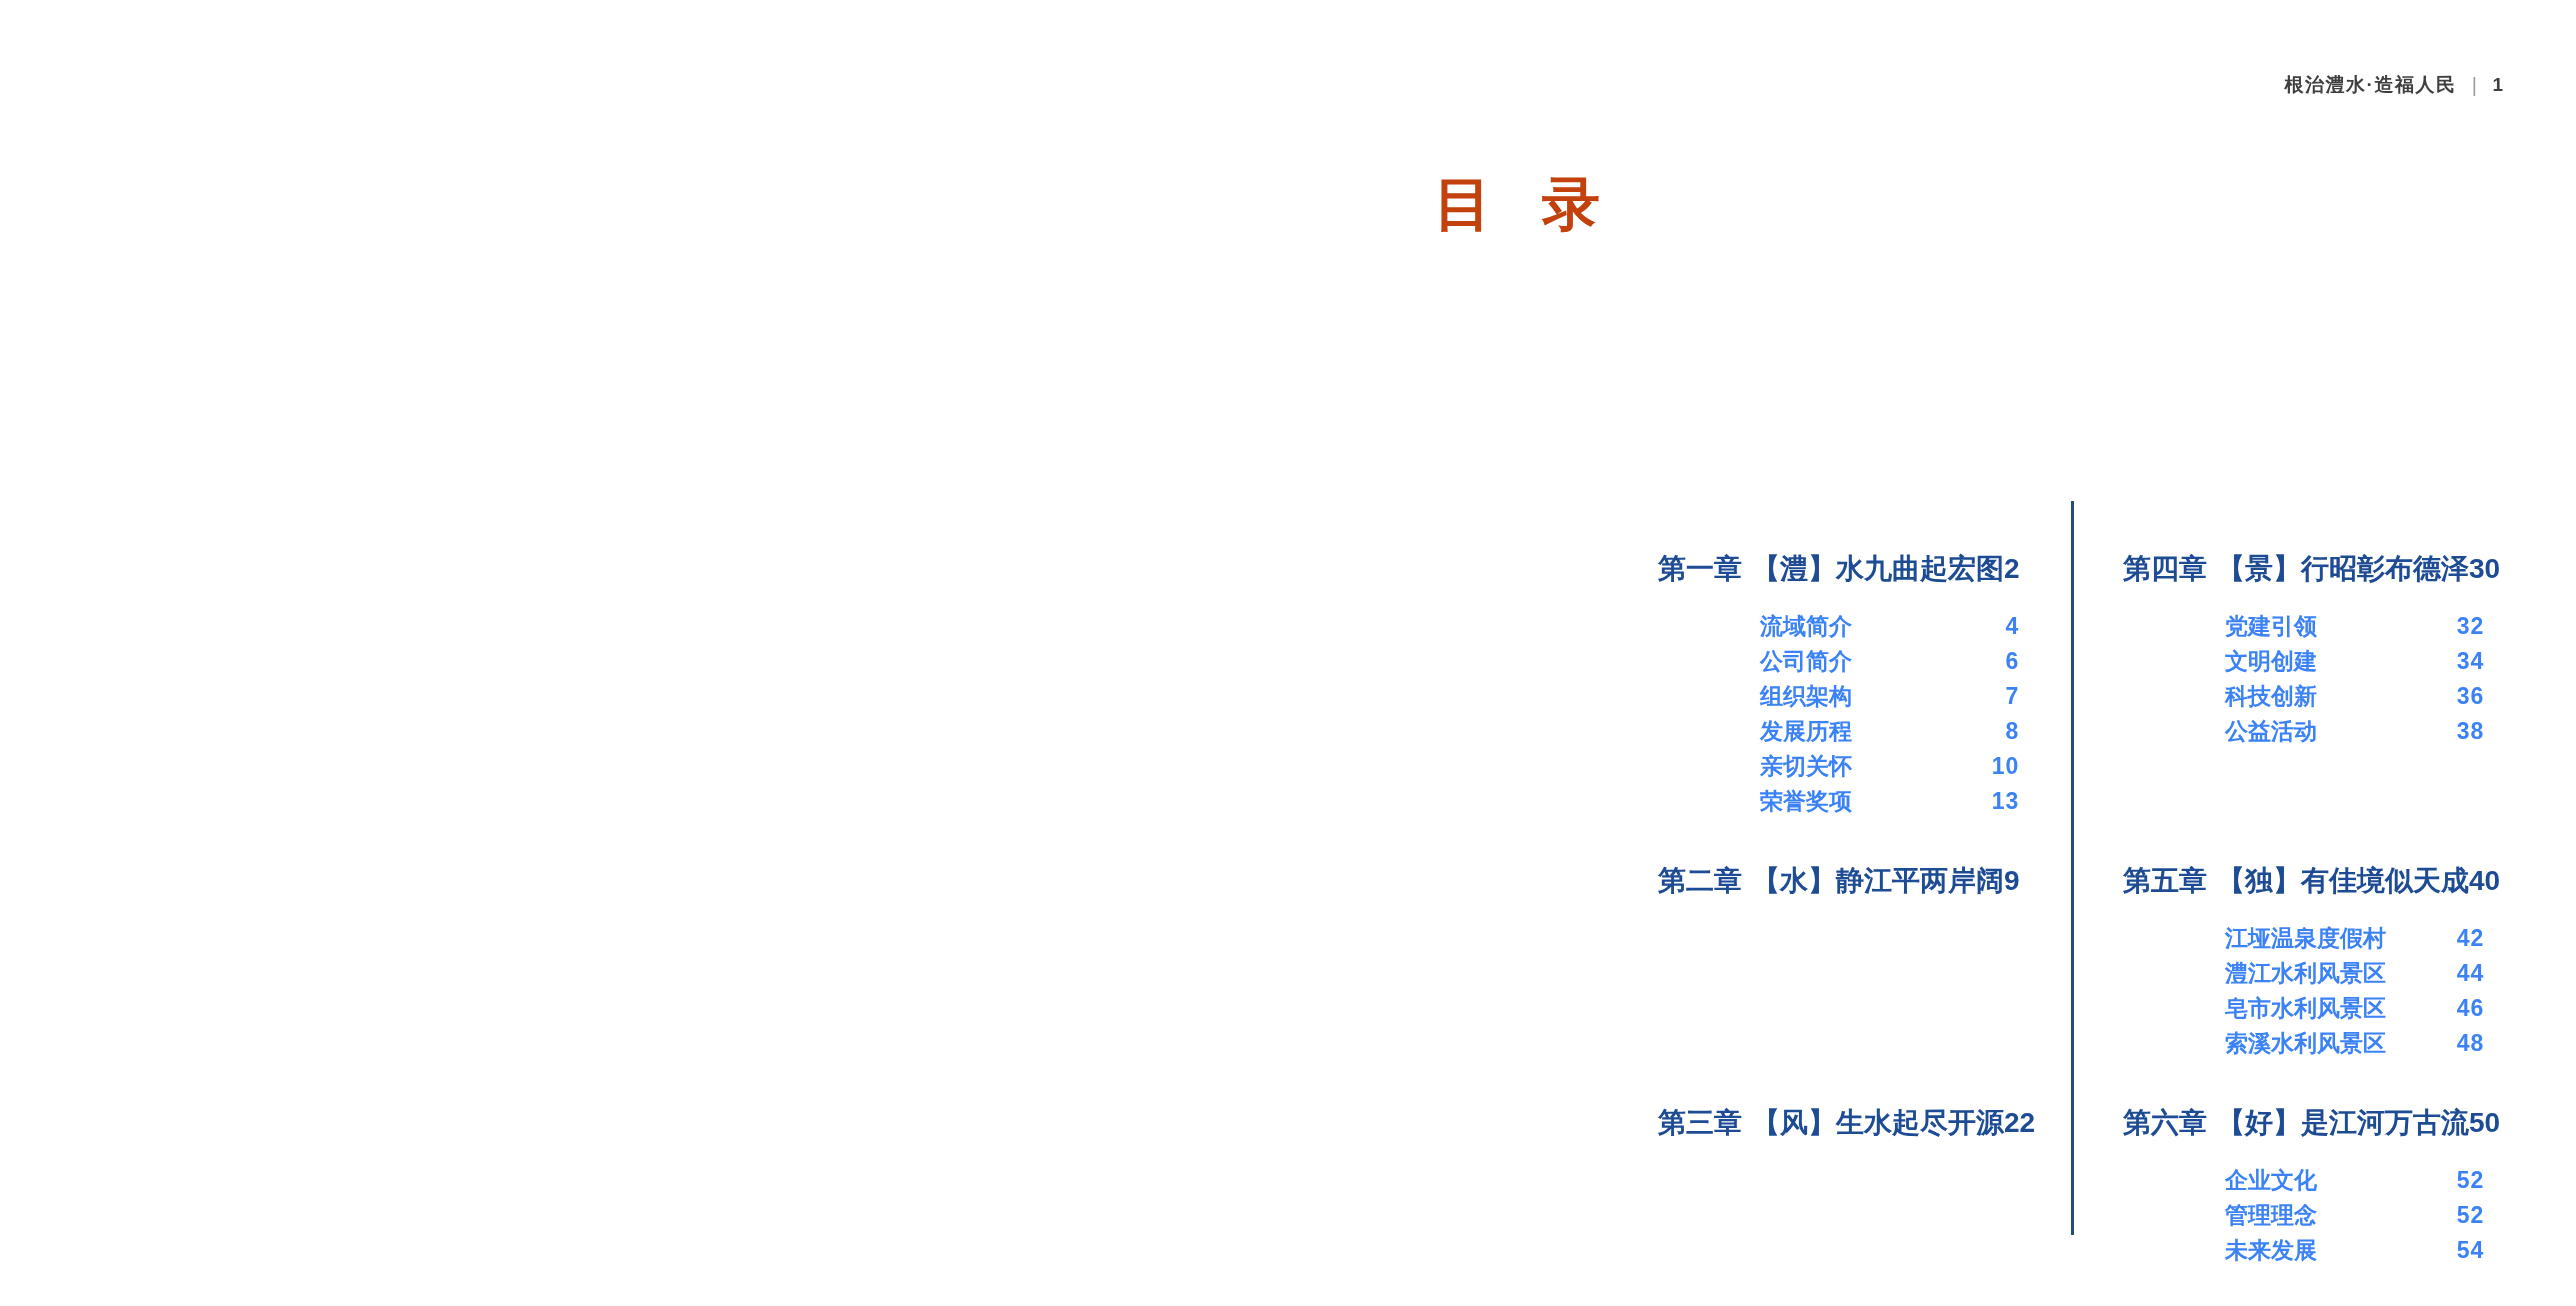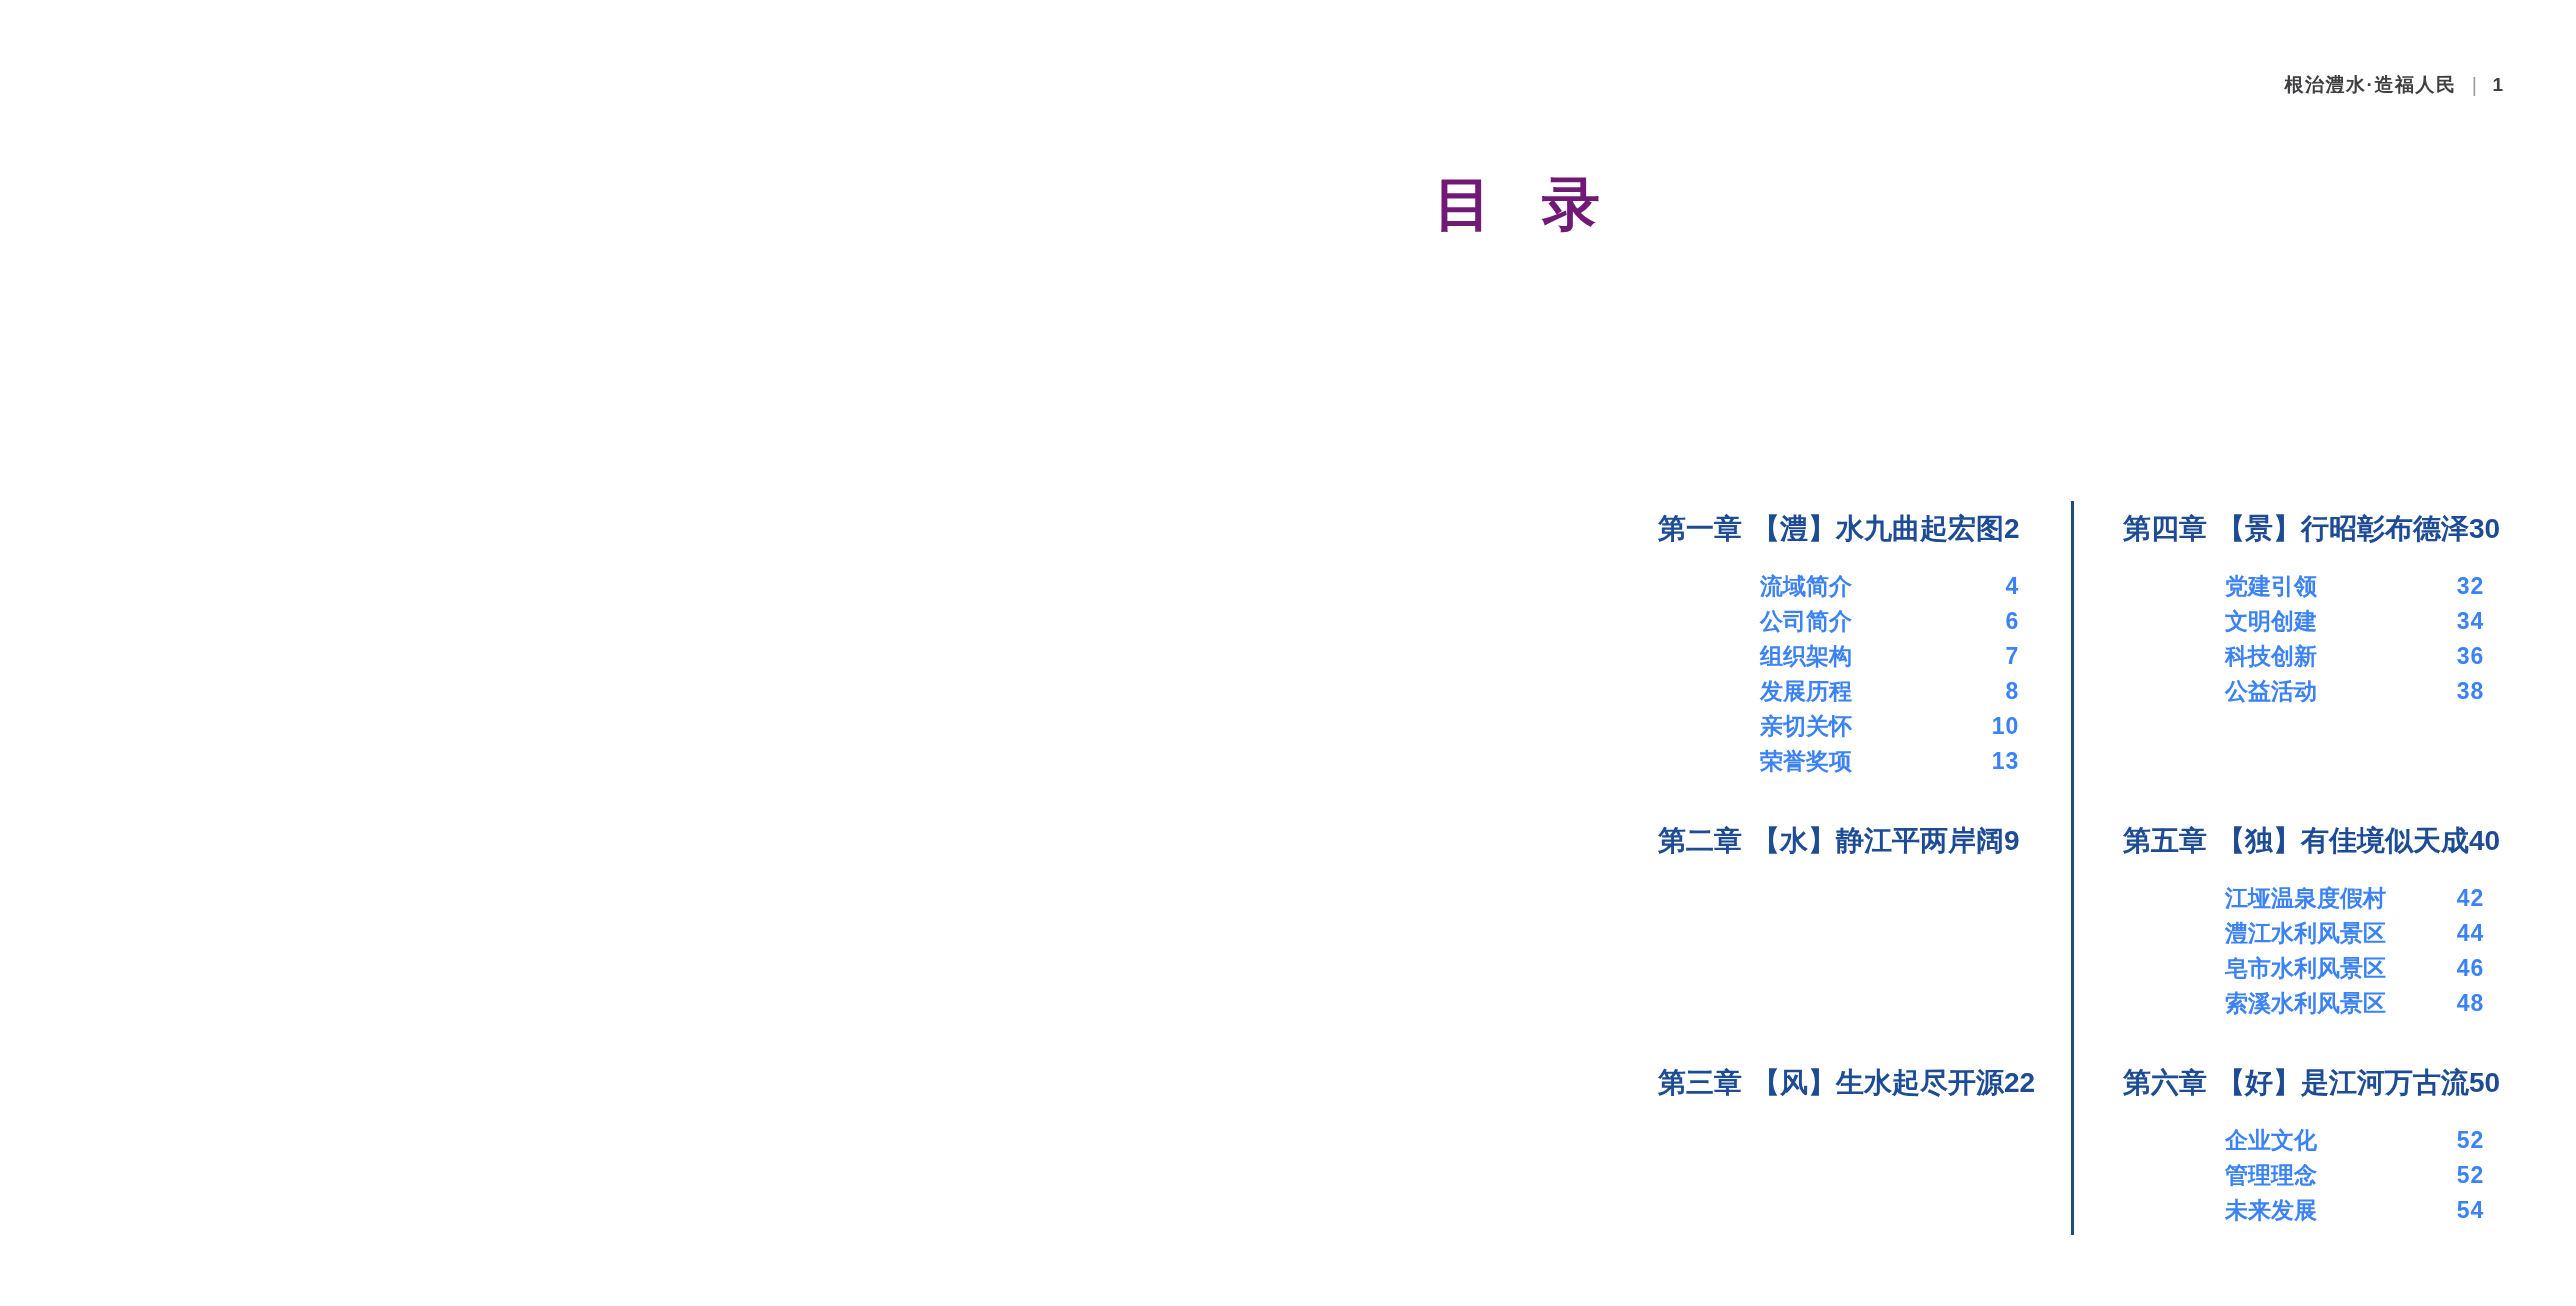--- a/index.html
+++ b/index.html
@@ -43,21 +43,21 @@
     color: #3f3f41;
   }
 
   
   .page-title {
     position: absolute;
     left: 1434px;
     top: 174px;
     font-size: 58px;
     line-height: 1.05;
-    color: #701a75;
+    color: #c2410c;
     word-spacing: 31px;
     letter-spacing: 1.5px;
     white-space: nowrap;
   }
 
   
   .col-divider {
     position: absolute;
     left: 2071px;
     top: 501px;
@@ -83,20 +83,21 @@
 
   .chapter-row {
     display: flex;
     justify-content: space-between;
     align-items: baseline;
     color: #1d4b94;
     font-size: 28px;
     line-height: 29px;
     white-space: nowrap;
     cursor: pointer;
+    margin-top: 40px;
   }
   .chapter-label { display: flex; align-items: baseline; }
   .chapter-name { margin-left: 10px; }
   .chapter-page { font-size: 28px; }
 
   .items {
     margin-top: 26px;
     padding-left: 102px;
   }
   .item-row {

